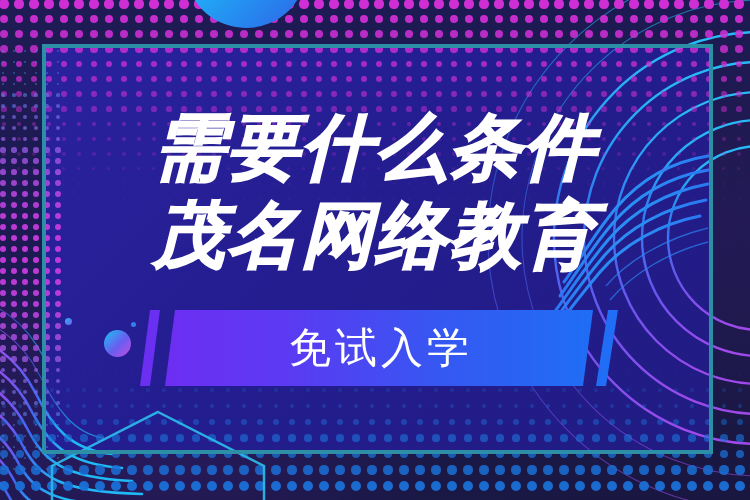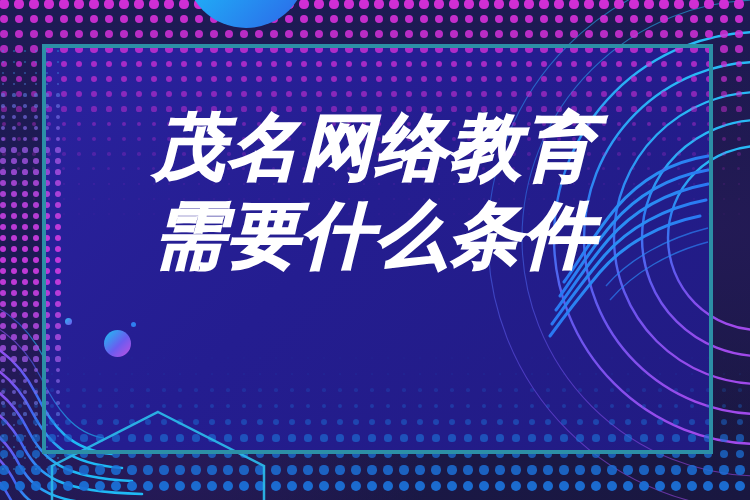--- a/index.html
+++ b/index.html
@@ -1638,18 +1638,24 @@
   <div id="minidot2"></div>
   <div id="minidot3"></div>
 
   <svg id="hex" class="deco" width="260" height="120" viewBox="0 0 260 120">
     <polygon points="130,4 236,58 236,166 130,220 24,166 24,58" fill="none" stroke="#2bb6e8" stroke-width="2.5" opacity=".95"></polygon>
   </svg>
 
   <div id="frame"></div>
 
   <div id="title-block">
+    <div class="title-line">需要什么条件</div>
     <div class="title-line">茂名网络教育</div>
-    <div class="title-line">需要什么条件</div>
   </div>
 
+  <div id="banner-wrap">
+    <div class="bar" id="bar-left"></div>
+    <div class="bar" id="bar-main"></div>
+    <div class="bar" id="bar-right"></div>
+    <div id="subtitle">免试入学</div>
+  </div>
 
 </div>
 
 </body></html>

